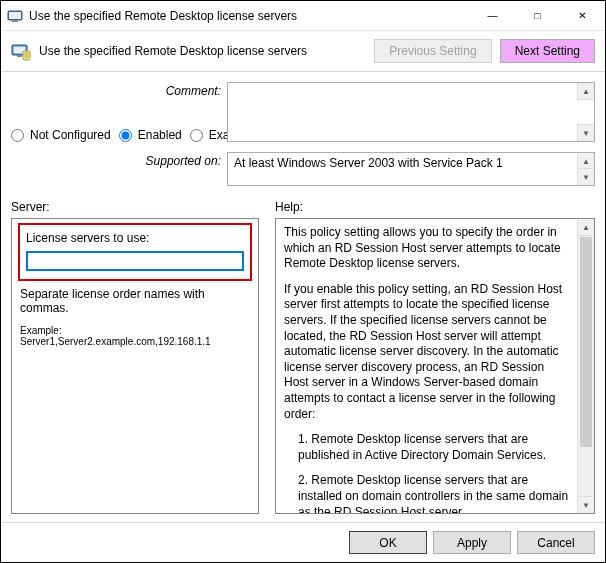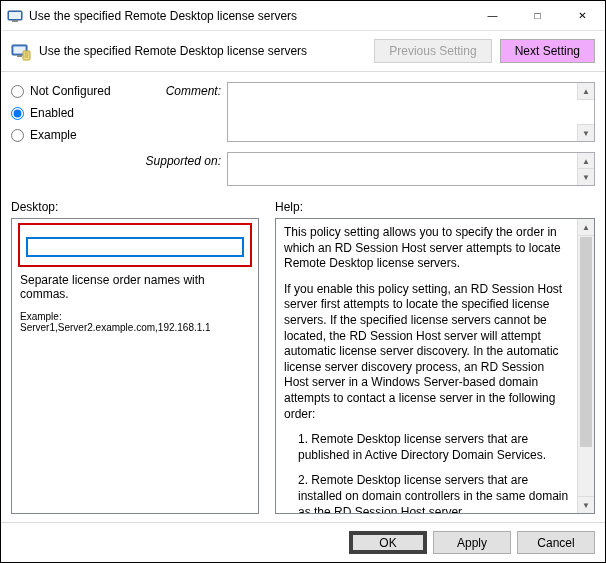--- a/index.html
+++ b/index.html
@@ -60,21 +60,21 @@
       color: #000;
     }
     .navbtn[disabled] { color: #a0a0a0; background: #efefef; border-color:#d0d0d0; }
 
     
     .config {
       padding: 10px 10px 0 10px;
       display: flex;
       gap: 18px;
     }
-    .radios { width: 112px; display:flex; flex-direction:column; gap:8px; padding-top:2px;}
+    .radios { width: 112px; display:flex; flex-direction:row; gap:8px; padding-top:2px;}
     .radios label { display:flex; align-items:center; gap:6px; font-size:12px; white-space: nowrap;}
     .radios input[type=radio]{ width:13px; height:13px;}
     .cfg-right { flex:1; display:flex; flex-direction:column; gap:10px; }
     .cfg-row { display:flex; gap:6px; align-items:flex-start; }
     .cfg-label { width:80px; text-align:right; padding-top:2px; font-size:12px;font-style:italic;}
     .textarea-wrap {
       flex:1;
       border:1px solid #abadb3;
       height:60px;
       position:relative;
@@ -162,21 +162,21 @@
       justify-content:flex-end;
       gap:6px;
       background:#fff;
     }
     .footer button {
       height:23px; width:78px;
       border:1px solid #adadad;
       background:#e1e1e1;
       font-size:12px;
     }
-    .footer button.primary { border:4px solid #404040;margin-left:26px; }
+    .footer button.primary { border:1px solid #404040;margin-left:26px; }
   </style>
 </head>
 <body>
 
 <div class="titlebar">
   <span class="app-icon">
     <svg width="16" height="16" viewBox="0 0 16 16">
       <rect x="1" y="3" width="14" height="9" rx="1" fill="#3a76c4" stroke="#2a5694"></rect>
       <rect x="2" y="4" width="12" height="7" fill="#e8f0fa"></rect>
       <rect x="5" y="12" width="6" height="2" fill="#888"></rect>
@@ -224,35 +224,37 @@
     <div class="cfg-row">
       <div class="cfg-label">Comment:</div>
       <div class="textarea-wrap">
         <div class="scrollbtn up">▲</div>
         <div class="scrollbtn down">▼</div>
       </div>
     </div>
     <div class="cfg-row">
       <div class="cfg-label">Supported on:</div>
       <div class="textarea-wrap small">
+        <div class="supported-text">At least Windows Server 2003 with Service Pack 1</div>
         <div class="scrollbtn up">▲</div>
         <div class="scrollbtn down">▼</div>
       </div>
     </div>
   </div>
 </div>
 
 <div class="labels-row">
-  <div class="lbl left">Desktop:</div>
+  <div class="lbl left">Server:</div>
   <div class="lbl">Help:</div>
 </div>
 
 <div class="panels">
   <div class="panel options">
     <div class="opt-highlight">
+      <div>License servers to use:</div>
       <input class="opt-input" type="text" value="" style="">
     </div>
     <div class="opt-note">Separate license order names with commas.</div>
     <div class="opt-example">Example: Server1,Server2.example.com,192.168.1.1</div>
   </div>
 
   <div class="panel help">
     <p>This policy setting allows you to specify the order in which an RD Session Host server attempts to locate Remote Desktop license servers.</p>
     <p>If you enable this policy setting, an RD Session Host server first attempts to locate the specified license servers. If the specified license servers cannot be located, the RD Session Host server will attempt automatic license server discovery. In the automatic license server discovery process, an RD Session Host server in a Windows Server-based domain attempts to contact a license server in the following order:</p>
     <p class="indent">1. Remote Desktop license servers that are published in Active Directory Domain Services.</p>

